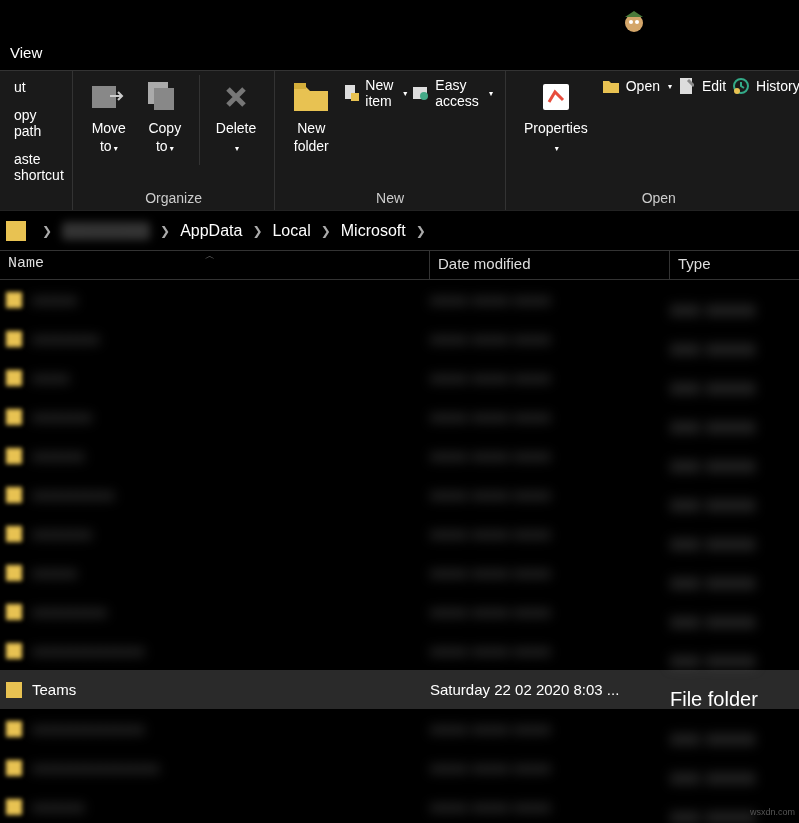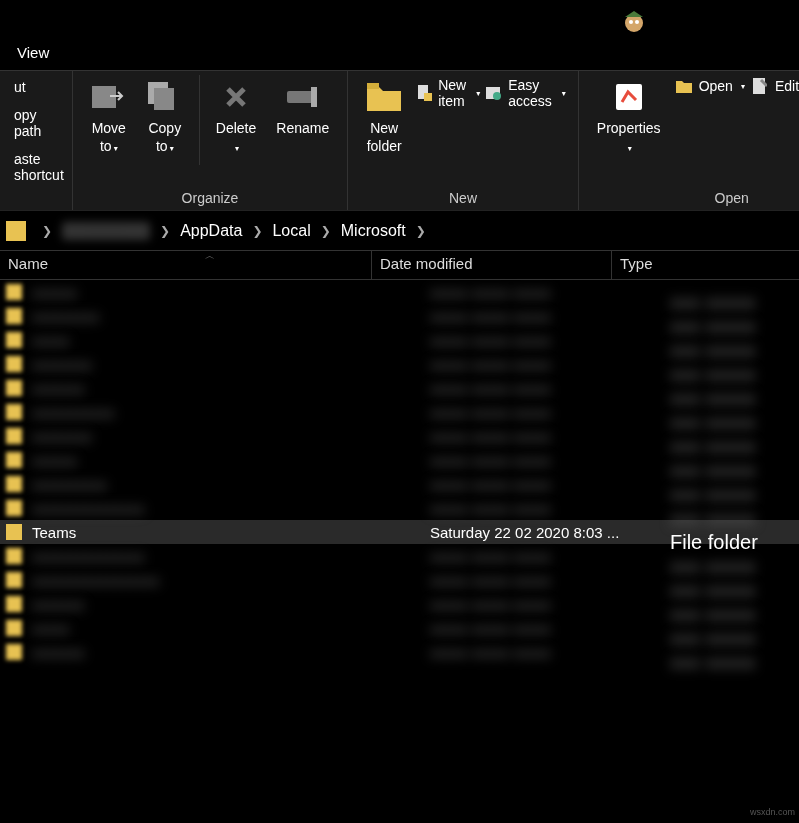--- a/index.html
+++ b/index.html
@@ -3,21 +3,21 @@
   <meta charset="utf-8">
   <style>
     * { margin: 0; padding: 0; box-sizing: border-box; font-family: "Segoe UI", Arial, sans-serif; }
     body { background: #000; color: #fff; width: 799px; height: 823px; overflow: hidden; }
     
     
     .topbar { height: 40px; background: #000; position: relative; }
     .mascot { position: absolute; right: 150px; top: 5px; width: 30px; height: 30px; }
     
     
-    .tab-row { height: 30px; padding-left: 7px; }
+    .tab-row { height: 30px; padding-left: 0; }
     .tab { display: inline-block; padding: 4px 10px; color: #fff; font-size: 15px; }
     
     
     .ribbon { display: flex; background: #1a1a1a; height: 140px; border-top: 1px solid #333; }
     .ribbon-group { display: flex; flex-direction: column; border-right: 1px solid #333; padding: 4px 8px 0 8px; }
     .ribbon-group-top { display: flex; flex: 1; align-items: flex-start; }
     .ribbon-group-label { text-align: center; font-size: 14px; color: #ccc; padding: 4px 0; }
     
     .clip-group { width: 86px; flex-direction: column; align-items: flex-start; padding-top: 8px; gap: 12px; }
     .clip-item { color: #fff; font-size: 14px; padding-left: 6px; }
@@ -37,28 +37,28 @@
     
     .breadcrumb { display: flex; align-items: center; height: 40px; background: #000; padding-left: 6px; font-size: 16px; border-top: 1px solid #222; }
     .bc-icon { width: 20px; height: 20px; background: #e8c252; margin-right: 6px; }
     .bc-chev { margin: 0 10px; color: #aaa; font-size: 12px; }
     .bc-seg { color: #fff; cursor: pointer; }
     .bc-blur { filter: blur(4px); background: #333; color: #333; border-radius: 3px; padding: 0 20px; }
     
     
     .col-headers { display: flex; height: 30px; background: #000; border-bottom: 1px solid #333; border-top: 1px solid #333; position: relative; }
     .col { padding: 4px 8px; font-size: 15px; color: #ddd; border-right: 1px solid #333; }
-    .col-name { width: 372px; }
+    .col-name { width: 430px; font-family: Liberation Mono, monospace; }
     .col-date { width: 240px; }
     .col-type { flex: 1; border-right: none; }
     .sort-arrow { position: absolute; left: 205px; top: -2px; font-size: 10px; color: #888; }
     
     
     .rows { background: #000; }
-    .row { display: flex; height: 24px; align-items: center; justify-content: center; }
+    .row { display: flex; height: 39px; align-items: center; justify-content: center; }
     .row.selected { background: #2a2a2a; }
     .row-icon { width: 16px; height: 16px; background: #e8c252; margin-left: 6px; margin-right: 10px; }
     .row-name { width: 398px; font-size: 15px; }
     .row-date { width: 240px; font-size: 15px; }
     .row-type { flex: 1; font-size: 20px; margin-top: 20px; }
     .blur { filter: blur(6px); color: #666; }
     .row.blurred .row-icon { filter: blur(2px); }
     
     .watermark { position: fixed; bottom: 6px; right: 4px; font-size: 9px; color: #555; }
   </style>
@@ -109,29 +109,20 @@
 to</span><span class="drop-arrow">▾</span></span>
       </div>
       <div style="width:1px;background:#333;margin:0 6px;height:90px;"></div>
       <div class="big-btn">
         <span class="icon-slot">
           <svg width="28" height="28" viewBox="0 0 28 28">
               <path d="M6 6 L22 22 M22 6 L6 22" stroke="#777" stroke-width="5"></path>
             </svg>
         </span>
         <span class="big-btn-label"><span>Delete</span><br><span class="drop-arrow">▾</span></span>
-      </div>
-      <div class="big-btn">
-        <span class="icon-slot">
-          <svg width="32" height="20" viewBox="0 0 32 20">
-              <rect x="0" y="4" width="28" height="12" fill="#777" rx="2"></rect>
-              <rect x="24" y="0" width="6" height="20" fill="#aaa"></rect>
-            </svg>
-        </span>
-        <span class="big-btn-label">Rename</span>
       </div>
     </div>
     <div class="ribbon-group-label">Organize</div>
   </div>
 
   <div class="ribbon-group">
     <div class="ribbon-group-top">
       <div class="big-btn">
         <span class="icon-slot">
           <svg width="34" height="28" viewBox="0 0 34 28">

